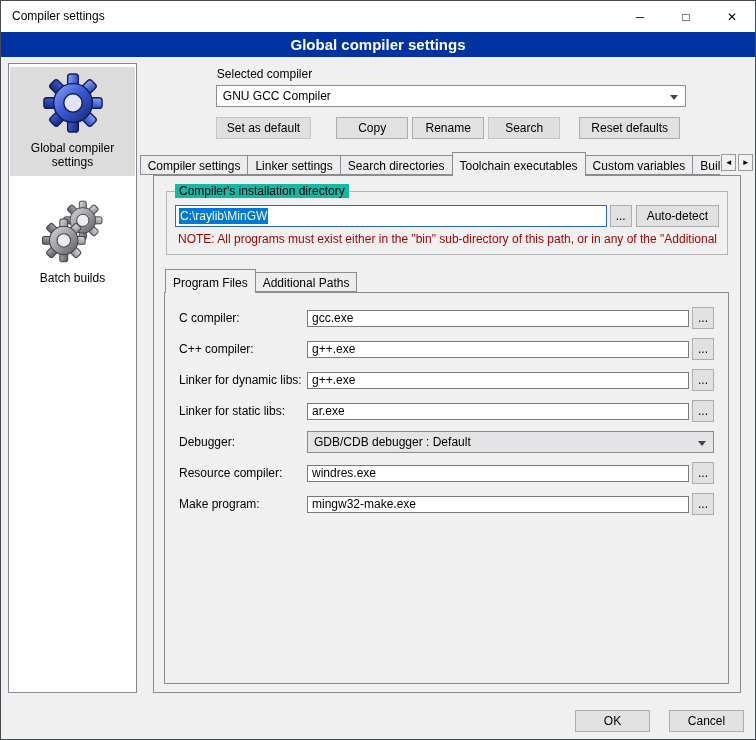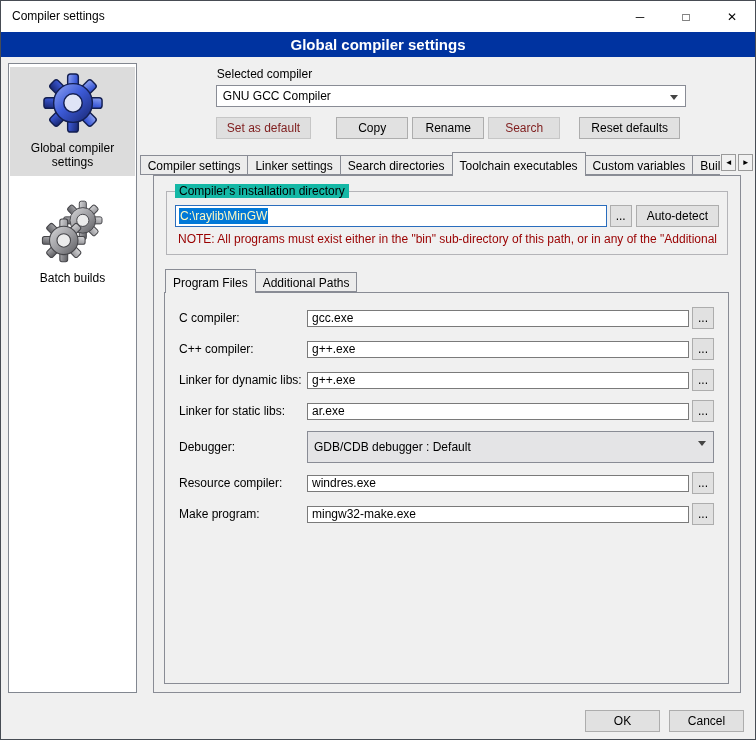--- a/index.html
+++ b/index.html
@@ -32,21 +32,21 @@
   .sec-label { margin: 2px 0 4px 1px; }
   
   .combo { height: 22px; background: #fff; border: 1px solid #898c95; position: relative;
            display: flex; align-items: center; padding: 0 22px 0 6px; cursor: default; }
   .dd-arrow { position: absolute; right: 7px; top: 9px; width: 0; height: 0;
               border-left: 4px solid transparent; border-right: 4px solid transparent;
               border-top: 5px solid #444; }
   
   .btn { height: 22px; background: #e1e1e1; border: 1px solid #adadad; font-family: inherit;
          font-size: 12px; padding: 0 10px; cursor: default; color: #000; }
-  .btn:disabled { color: #7f1d1d; background: #dfdfdf; border-color: #c6c6c6; }
+  .btn:disabled { color: #000000; background: #dfdfdf; border-color: #c6c6c6; }
   .btnrow { display: flex; justify-content: flex-end; margin-top: 10px; padding-right: 6px; }
   .w90 { min-width: 90px; } .w72 { min-width: 72px; margin-left: 4px; } .w100 { min-width: 101px; }
   .mr24 { margin-right: 21px; } .mr23 { margin-right: 19px; }
   
   .tabs { display: flex; align-items: flex-end; margin-top: 13px; position: relative;
           padding-right: 34px; height: 23px; }
   .tab { background: #ececec; border: 1px solid #898c95; border-bottom: 1px solid #898c95;
          padding: 3px 7px; white-space: nowrap; height: 20px; line-height: 14px;
          position: relative; cursor: default; }
   .tab + .tab { margin-left: -1px; }
@@ -70,25 +70,25 @@
              padding: 3px 3px; overflow: hidden; white-space: nowrap; cursor: text; }
   .textbox .sel { background: #0078d7; color: #fef9c3; padding: 1px 1px; }
   .btn.browse { min-width: 22px; width: 22px; padding: 0; margin-left: 3px; line-height: 10px; }
   .btn.autodetect { margin-left: 4px; min-width: 77px; }
   .note { margin: 5px 2px 0 3px; color: #990000; white-space: nowrap; overflow: hidden; }
   
   .frow { display: flex; align-items: center; margin-bottom: 9px; }
   .flabel { width: 128px; flex: none; }
   .finput { flex: 1; height: 17px; border: 1px solid #7a7a7a; background: #fff;
             padding: 0 4px; font-family: inherit; font-size: 12px; min-width: 0; }
-  .fcombo { flex: 1; height: 32px; background: #e4e4e6; border: 1px solid #898c95;
+  .fcombo { flex: 1; height: 22px; background: #e4e4e6; border: 1px solid #898c95;
             display: flex; align-items: center; padding: 0 22px 0 6px; position: relative; cursor: default; }
   
   .footer { display: flex; justify-content: flex-end; gap: 9px; padding: 8px 11px 0 0; }
-  .btn.dlg { min-width: 75px; }
+  .btn.dlg { min-width: 75px; margin-left: 10px; }
 </style>
 </head>
 <body>
 
 <div class="titlebar">
   <div class="title">Compiler settings</div>
   <button class="winbtn"><span>─</span></button>
   <button class="winbtn"><span>□</span></button>
   <button class="winbtn"><span>✕</span></button>
 </div>

